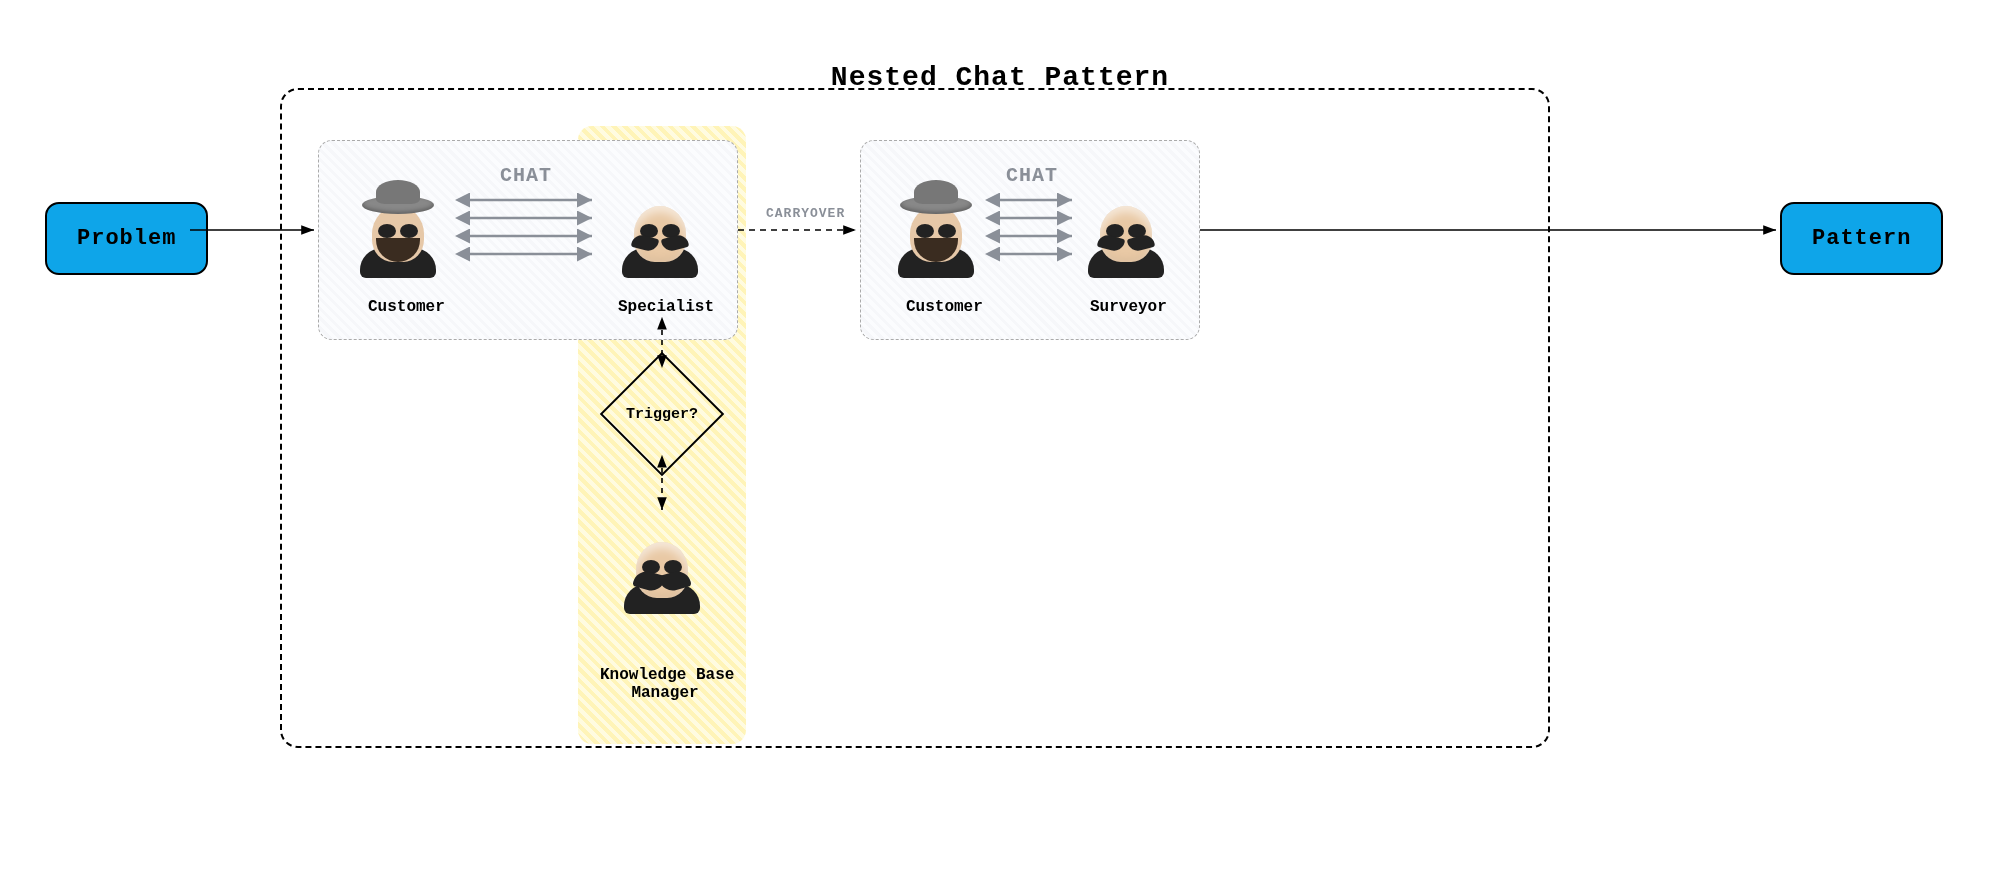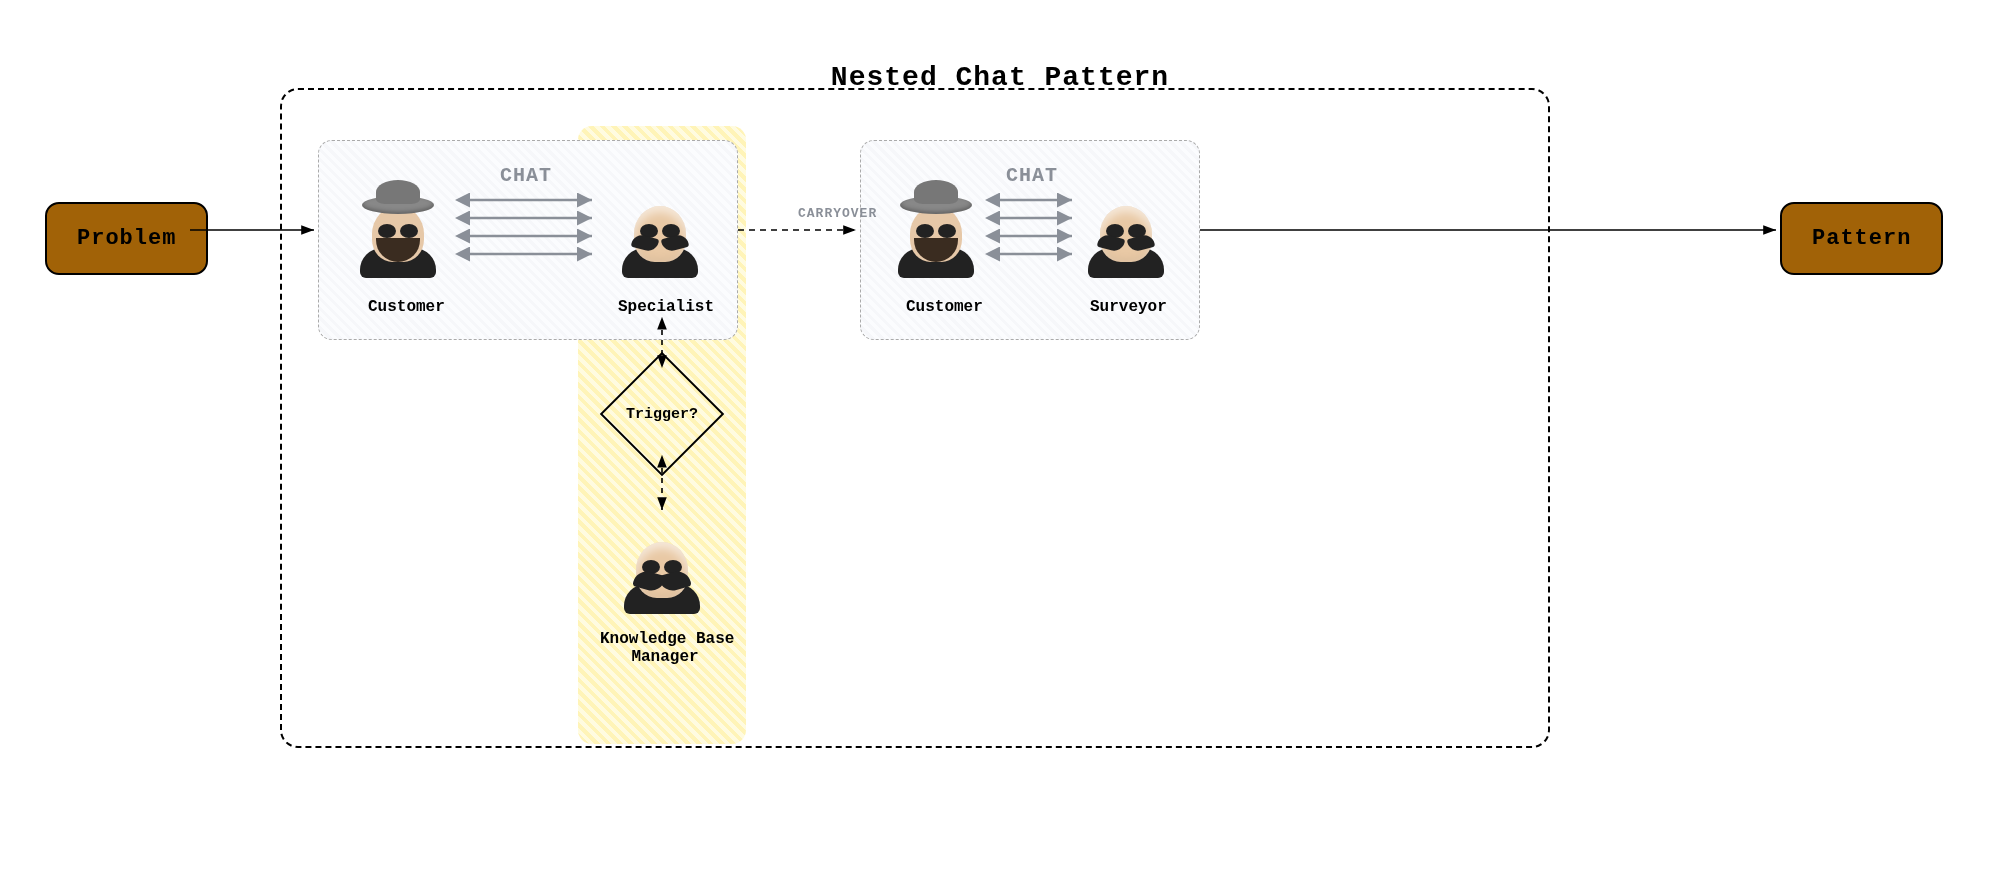--- a/index.html
+++ b/index.html
@@ -28,21 +28,21 @@
     top: 88px;
     width: 1270px;
     height: 660px;
     border: 2px dashed #000;
     border-radius: 18px;
   }
   .node-box {
     position: absolute;
     border: 2px solid #000;
     border-radius: 14px;
-    background: #a16207;
+    background: #0ea5e9;
     padding: 22px 30px;
     font-size: 22px;
     font-weight: bold;
     letter-spacing: 1px;
   }
   #problem-node { left: 45px; top: 202px; }
   #solution-node { left: 1780px; top: 202px; }
 
   .chat-panel {
     position: absolute;
@@ -156,21 +156,20 @@
   .bi-arrows {
     position: absolute;
   }
 
   .carryover-lbl {
     position: absolute;
     font-size: 13px;
     font-weight: bold;
     color: #8a8f98;
     letter-spacing: 1px;
-    margin-left: 32px;
   }
 
   .diamond {
     position: absolute;
     width: 88px;
     height: 88px;
     border: 2px solid #000;
     transform: rotate(45deg);
     background: transparent;
   }
@@ -287,14 +286,14 @@
 <div class="diamond" style="left:618px; top:370px;">
   <span class="dlabel">Trigger?</span>
 </div>
 
 <div class="avatar" style="left:612px; top:512px;">
   <div class="shoulders"></div>
   <div class="head bald"></div>
   <div class="glasses"></div>
   <div class="stache big"></div>
 </div>
-<div class="role-label" style="left:600px; top:630px; width:130px;">Knowledge Base
+<div class="role-label" style="left:600px; top:666px; width:130px;">Knowledge Base
 Manager</div>
 
 </body></html>

